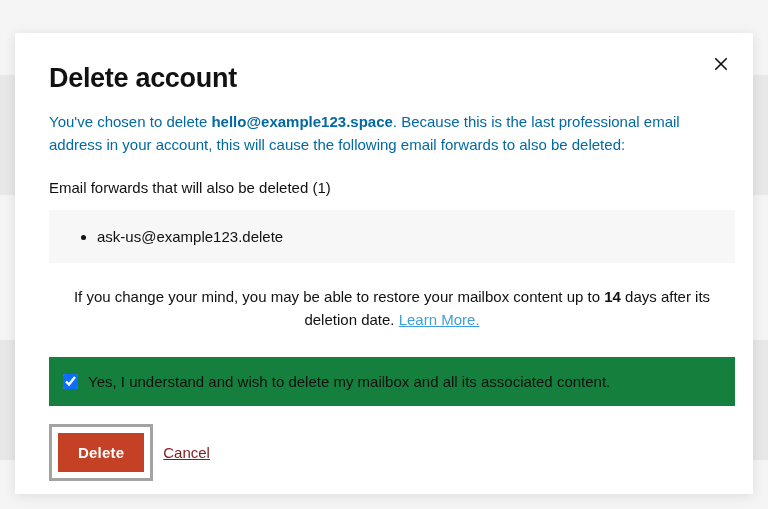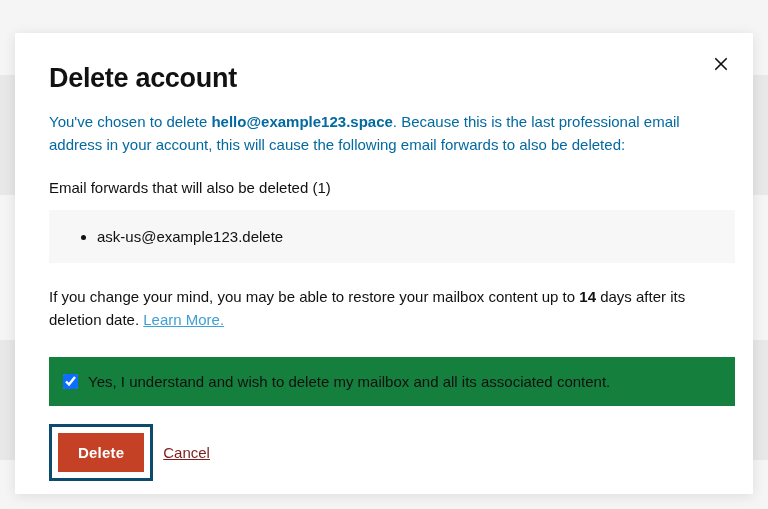--- a/index.html
+++ b/index.html
@@ -95,20 +95,21 @@
     .forwards-box li {
       font-size: 15px;
       color: #111;
       line-height: 1.4;
     }
     .restore-text {
       font-size: 15px;
       color: #111;
       line-height: 1.55;
       margin-bottom: 26px;
+      text-align: center;
     }
     .restore-text .days-strong {
       font-weight: 700;
     }
     .learn-more {
       color: #3da0d6;
       text-decoration: underline;
       cursor: pointer;
     }
     .confirm-box {
@@ -129,21 +130,21 @@
       font-size: 15px;
       color: #111;
       cursor: pointer;
     }
     .actions {
       display: flex;
       align-items: center;
       gap: 12px;
     }
     .delete-highlight {
-      border: 3px solid #0c4a6e;
+      border: 3px solid #a3a3a3;
       padding: 6px;
       display: inline-block;
     }
     .delete-btn {
       background: #c44126;
       color: #fff;
       border: none;
       font-weight: 700;
       font-size: 15px;
       padding: 11px 20px;

